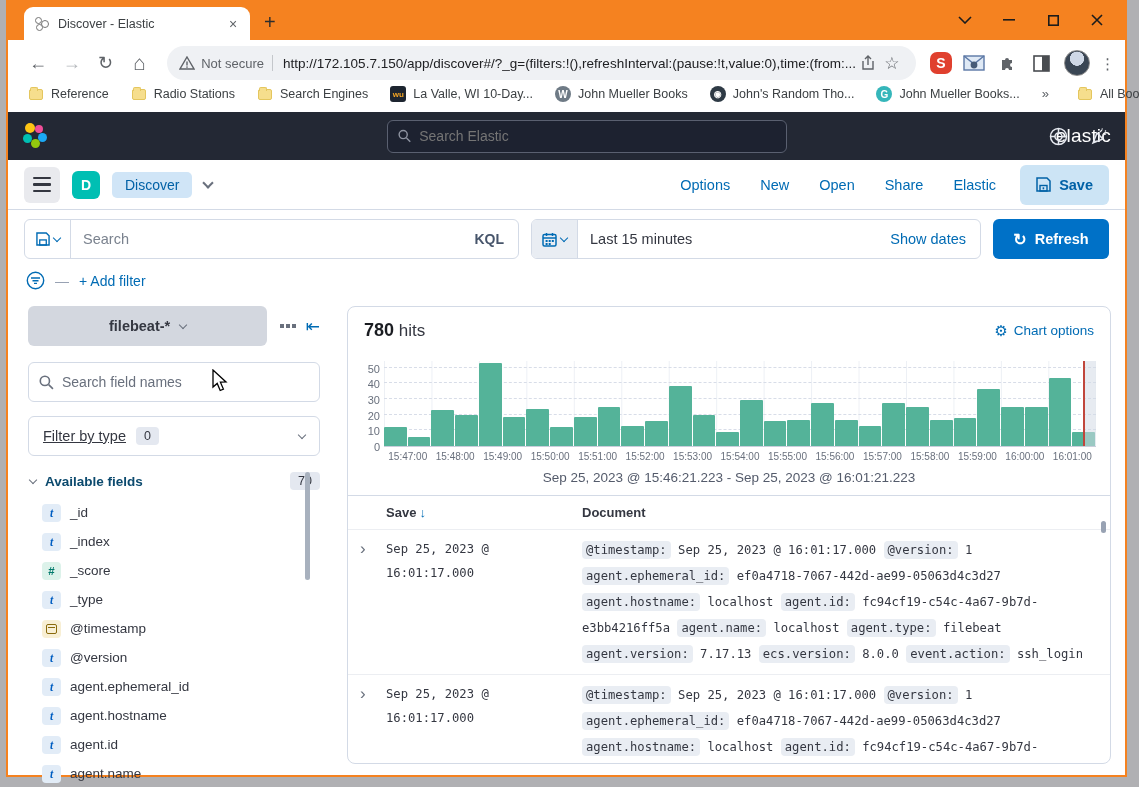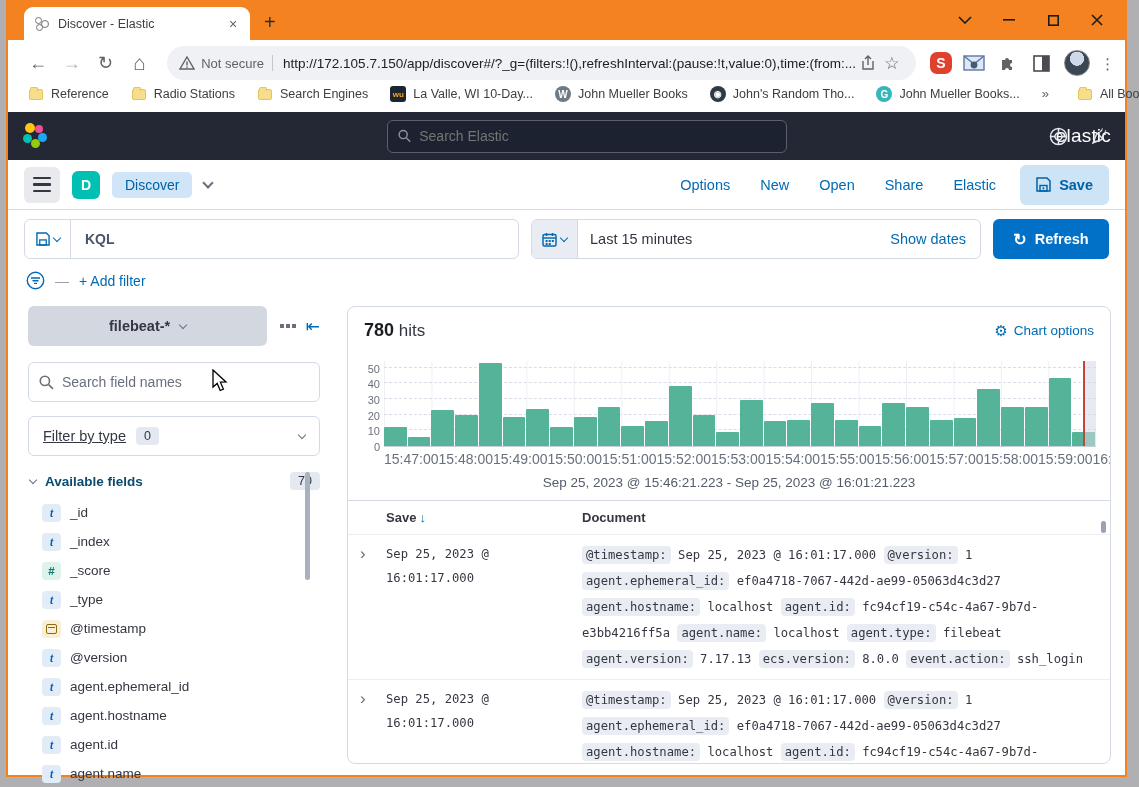--- a/index.html
+++ b/index.html
@@ -139,21 +139,21 @@
   .ytick { position:absolute; right:4px; font-size:11px; color:#69707d; transform:translateY(50%); }
   .plot { flex:1; height:86px; position:relative;
           background-image:linear-gradient(to right, #edf0f5 1px, transparent 1px);
           background-size:6.6667% 100%; border-bottom:1px solid #c9cedb; }
   .gline { position:absolute; left:0; right:0; border-top:1px dashed #d8dde8; }
   .bars { position:absolute; inset:0; display:flex; align-items:flex-end; }
   .bar { flex:1; background:#54b399; margin-right:1px; border-radius:1px 1px 0 0; }
   .nowband { position:absolute; top:0; bottom:0; right:0; width:12px; background:rgba(211,218,230,.55); }
   .nowline { position:absolute; top:0; bottom:0; right:11px; width:2px; background:#c0463c; }
   .xlabels { display:flex; padding:4px 14px 0 36px; }
-  .xlabels span { flex:1; text-align:center; font-size:14px; color:#69707d; white-space:nowrap; }
+  .xlabels span { flex:1; text-align:center; font-size:10px; color:#69707d; white-space:nowrap; }
   .subtitle { text-align:center; font-size:13.5px; color:#545b6b; padding:8px 0 10px 0; }
 
   .tablehead { border-top:1px solid #d3dae6; display:flex; align-items:center; height:34px; padding-left:12px; }
   .th-caretcol { width:26px; }
   .th-time { width:196px; font-size:13px; font-weight:bold; color:#343741; }
   .th-time .arrow { color:#006bb4; font-weight:normal; margin-left:3px; }
   .th-doc { font-size:13px; font-weight:bold; color:#343741; }
   .row { display:flex; border-top:1px solid #eceef2; padding:7px 6px 7px 12px; }
   .row.clip { height:110px; overflow:hidden; }
   .caret { width:26px; color:#69707d; font-size:17px; line-height:24px; flex:none; }
@@ -371,20 +371,21 @@
 
   <div class="queryrow">
     <div class="searchgroup">
       <span class="saveseg">
         <svg class="ic" width="14" height="14" viewBox="0 0 15 15">
               <path d="M1 1 H11 L14 4 V14 H1 Z" fill="none" stroke="#006bb4" stroke-width="1.5"></path>
               <rect x="4" y="8.5" width="7" height="5.5" fill="none" stroke="#006bb4" stroke-width="1.4"></rect>
             </svg>
         <span class="small-chev blue-chev"></span>
       </span>
+      <input placeholder="Search" style="">
       <span class="kql">KQL</span>
     </div>
     <div class="dategroup">
       <span class="calseg">
         <svg class="ic" width="15" height="15" viewBox="0 0 15 15">
               <rect x="1" y="2.5" width="13" height="11.5" rx="1.5" fill="none" stroke="#006bb4" stroke-width="1.5"></rect>
               <path d="M1 6 H14" stroke="#006bb4" stroke-width="1.5"></path>
               <path d="M4.5 1 V4 M10.5 1 V4" stroke="#006bb4" stroke-width="1.5"></path>
               <rect x="3.6" y="8" width="2" height="2" fill="#006bb4"></rect>
               <rect x="6.7" y="8" width="2" height="2" fill="#006bb4"></rect>

